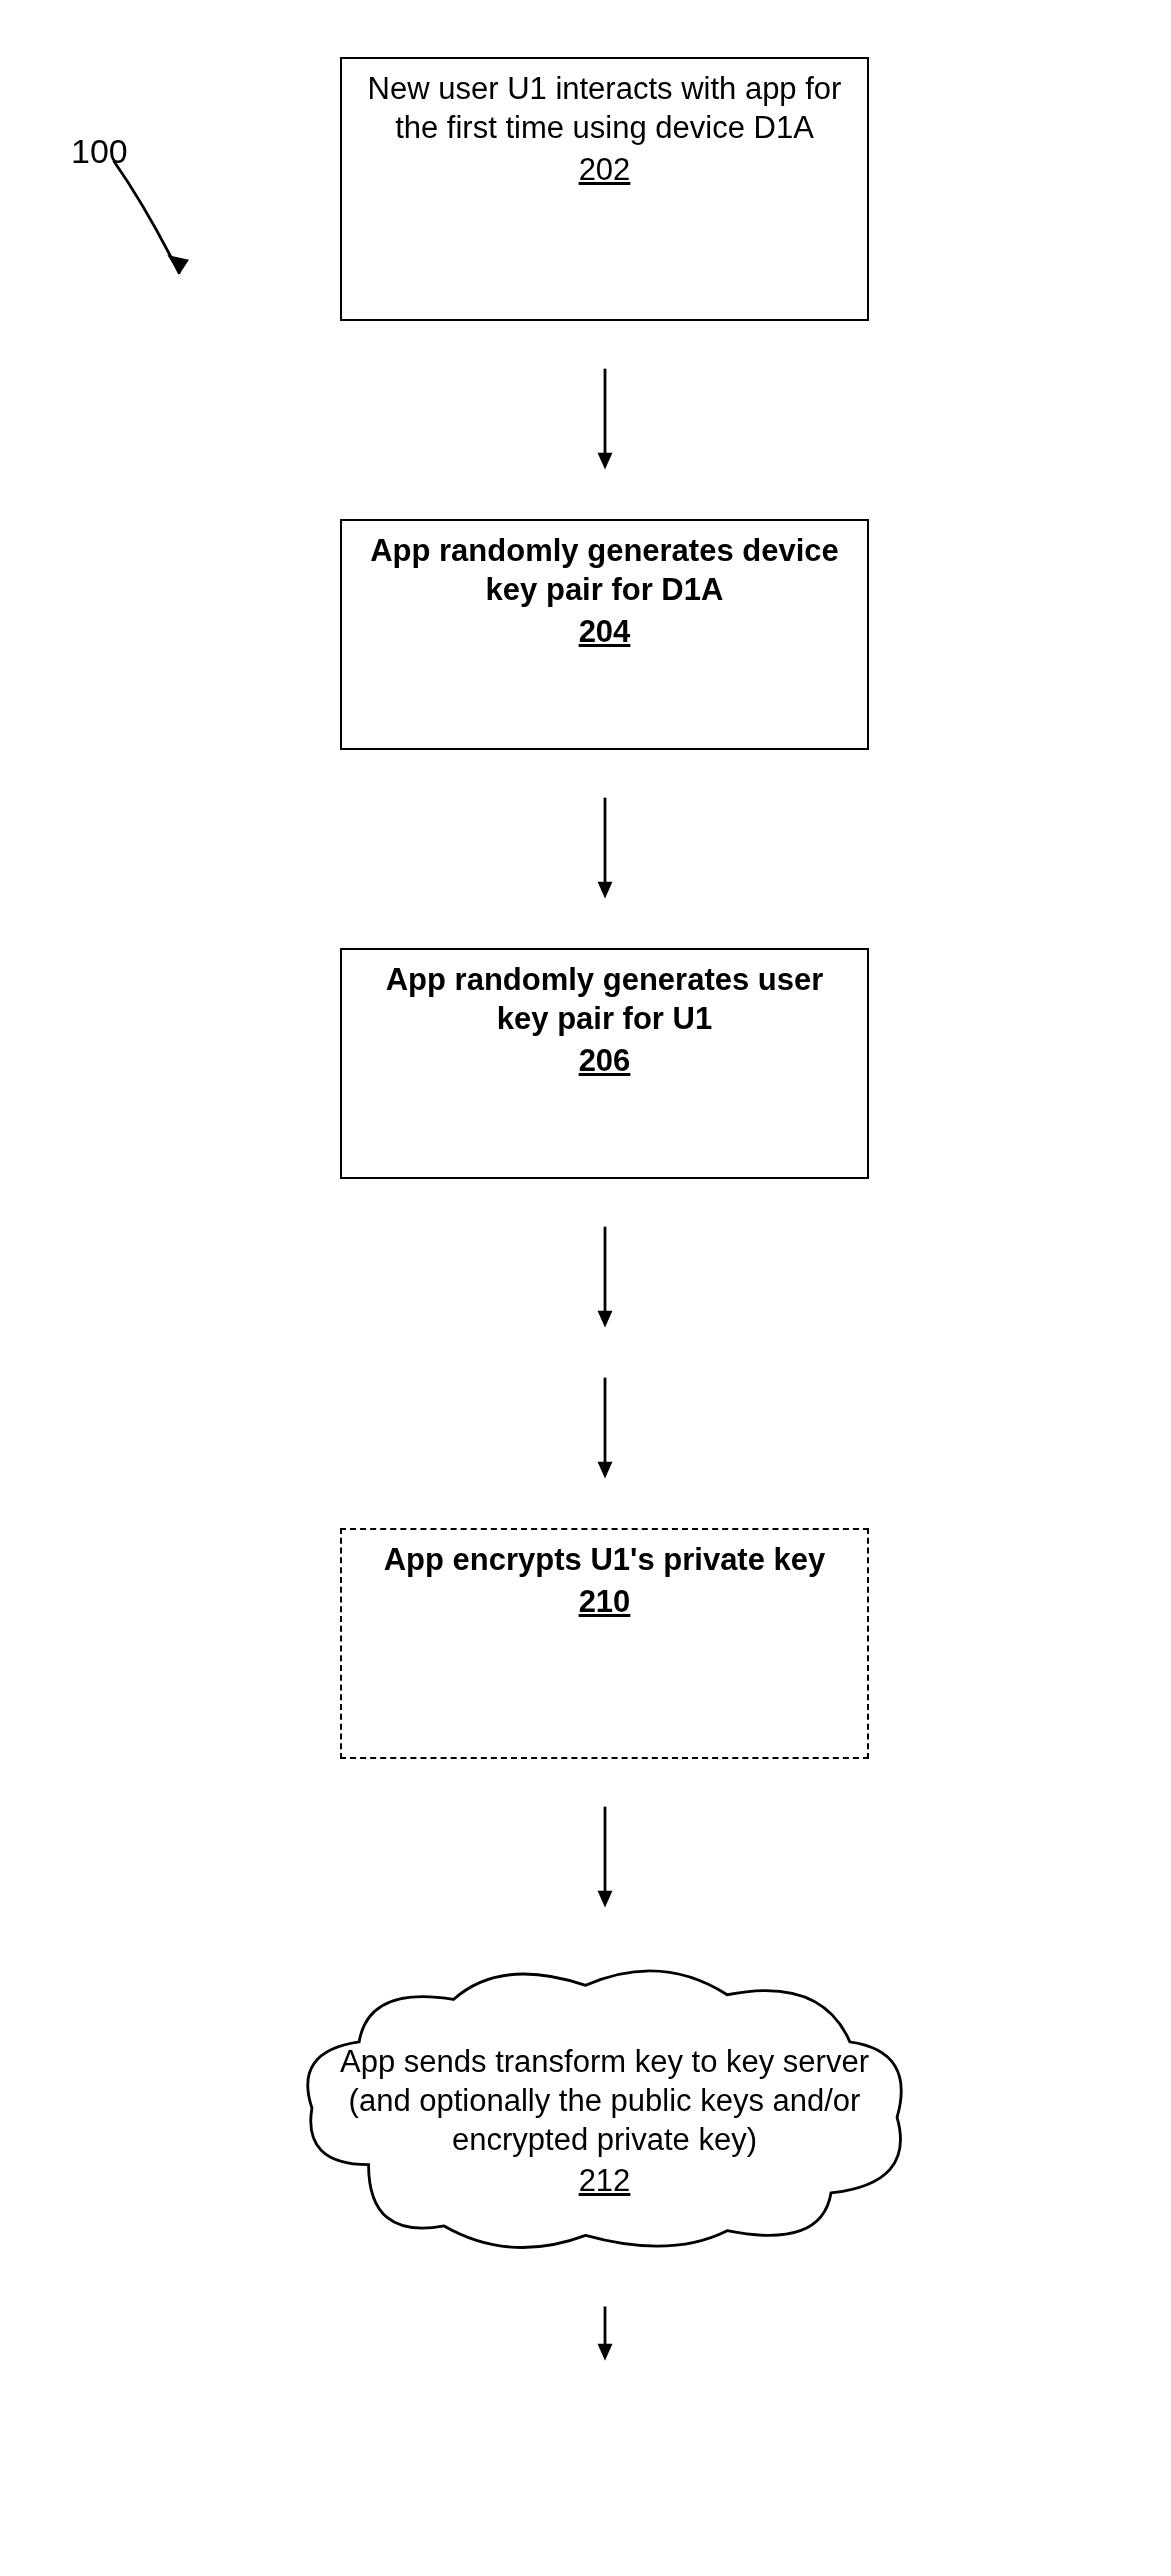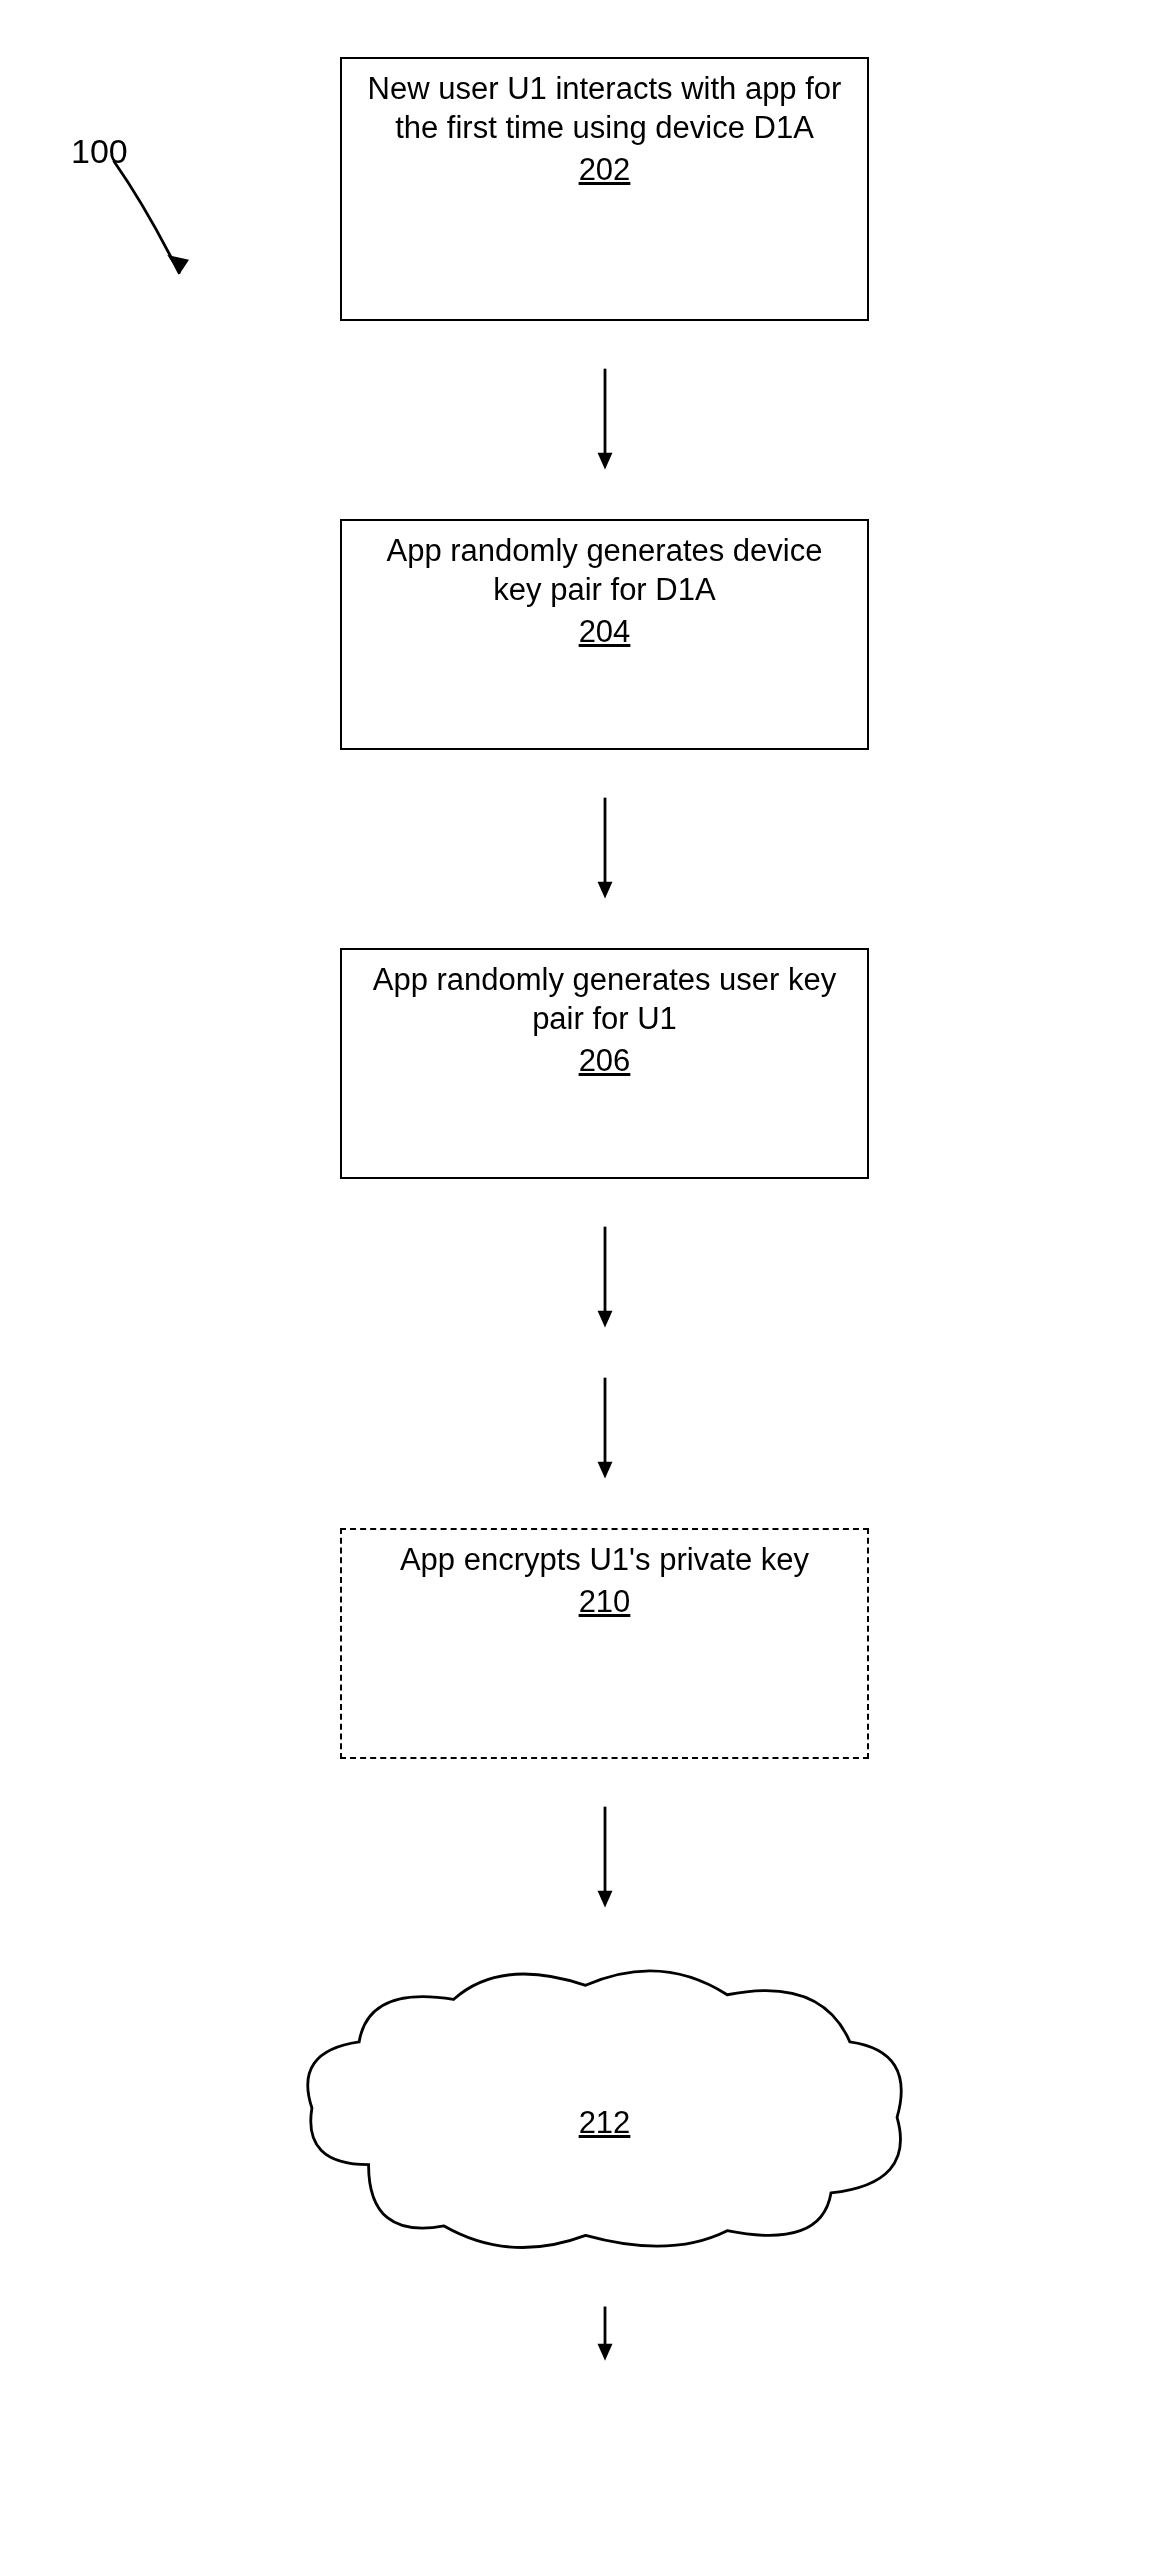--- a/index.html
+++ b/index.html
@@ -42,21 +42,21 @@
       padding: 11.3px 19px 11.3px 19px;
       text-align: center;
       font-size: 31px;
       line-height: 1.25;
       min-height: 227px;
     }
     .box.dashed {
       border: 2.8px dashed #000;
     }
     .box.tall { min-height: 264px; }
-    .box.short { min-height: 231px; }
+    .box.short { min-height: 231px; font-weight: bold; }
     .step-num {
       text-decoration: underline;
       display: block;
       margin-top: 3px;
     }
     .connector {
       display: flex;
       flex-direction: column;
       align-items: center;
     }
@@ -152,20 +152,21 @@
                Q 390 -5 460 40
                Q 560 20 590 90
                Q 660 100 640 170
                Q 660 240 570 250
                Q 560 310 460 290
                Q 400 320 310 295
                Q 230 325 160 285
                Q 80 300 80 220 Z" fill="none" stroke="#000" stroke-width="3"></path>
     </svg>
     <div class="cloud-text">
+      <span>App sends transform key to key server (and optionally the public keys and/or encrypted private key)</span>
       <span class="step-num">212</span>
     </div>
   </div>
 
   <svg class="connector" width="28" height="57" viewBox="0 0 30 60">
     <line x1="15" y1="0" x2="15" y2="42" stroke="#000" stroke-width="3"></line>
     <polygon points="15,58 7,40 23,40" fill="#000"></polygon>
   </svg>
 
 

